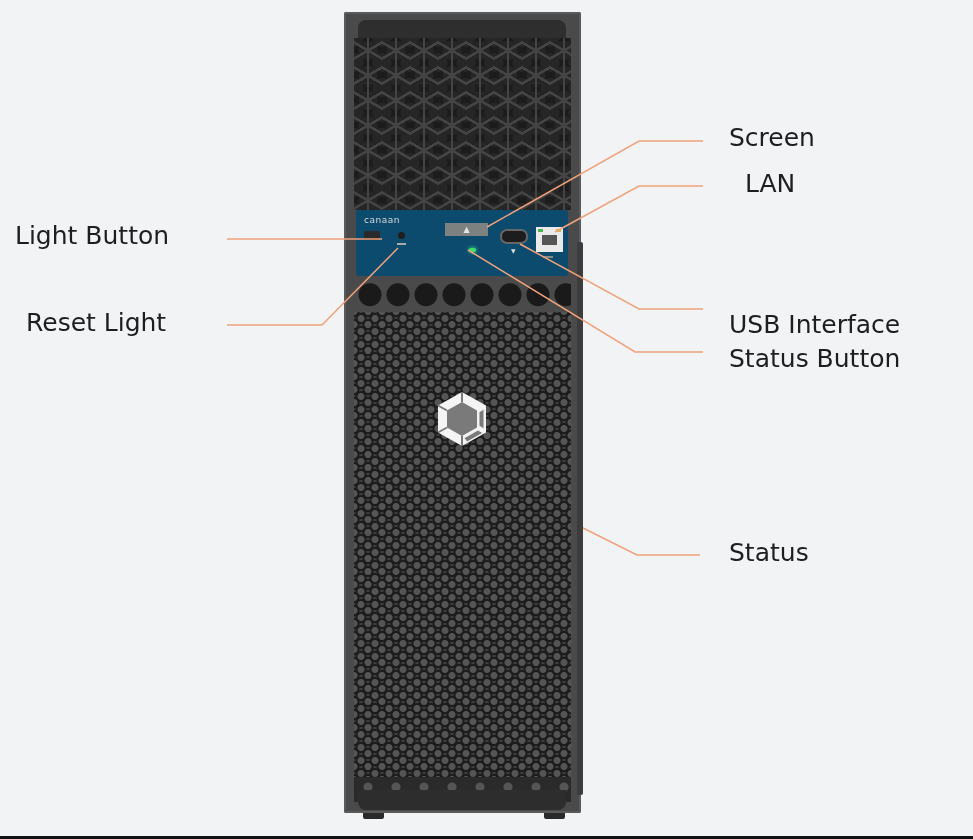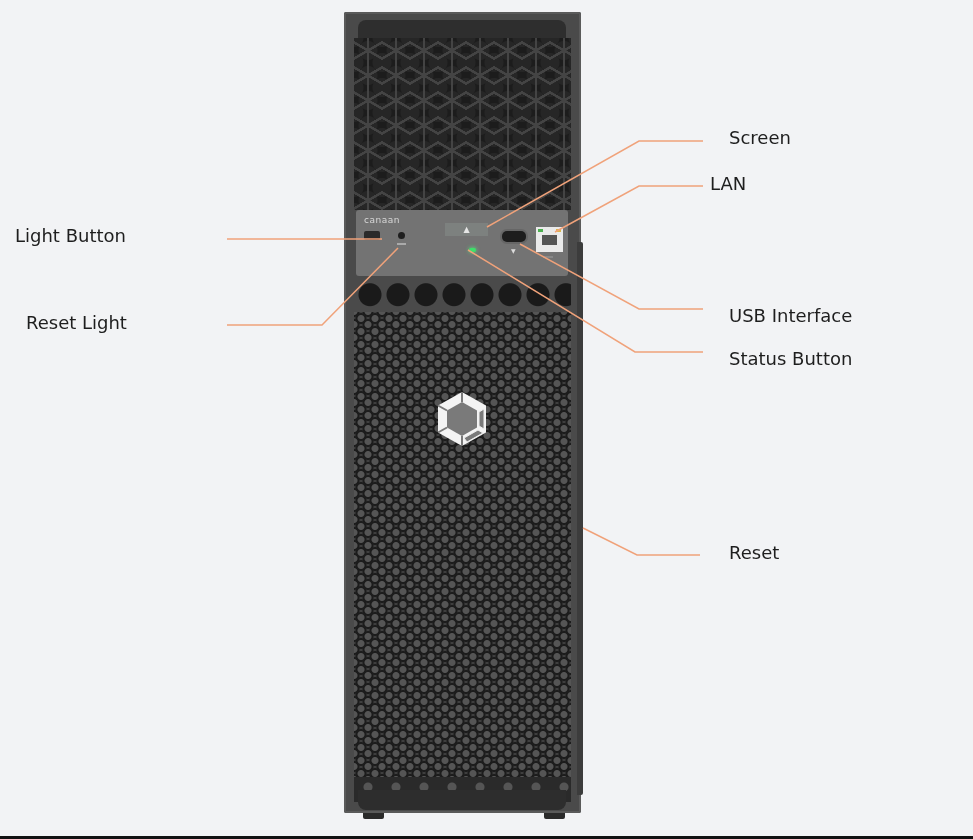--- a/index.html
+++ b/index.html
@@ -64,21 +64,21 @@
   }
   .tower-base {
     position:absolute; left:14px; top:778px; width:208px; height:20px;
     background:#2d2d2d; border-radius:0 0 8px 8px;
   }
   .foot { position:absolute; top:813px; width:21px; height:6px; background:#2a2a2a; border-radius:0 0 2px 2px; }
 
   
   .front-panel {
     position:absolute; left:12px; top:198px; width:212px; height:66px;
-    background:#737373; border-radius:3px;
+    background:#0c4a6e; border-radius:3px;
   }
   .brand-logo {
     position:absolute; left:8px; top:5px; font-size:9px; color:#d8d8d8; letter-spacing:.5px;
   }
   .power-button { position:absolute; left:8px; top:21px; width:16px; height:9px; background:#2a2a2a; border-radius:2px; }
   .reset-button { position:absolute; left:42px; top:22px; width:7px; height:7px; background:#1e1e1e; border-radius:50%; }
   .reset-label-mark { position:absolute; left:41px; top:33px; width:9px; height:2px; background:#aaa; }
   .screen {
     position:absolute; left:89px; top:13px; width:43px; height:13px; background:#7d817f;
     color:#e6e6e6; font-size:8px; text-align:center; line-height:13px;
@@ -90,21 +90,21 @@
   .lan-port .jack { position:absolute; left:6px; top:8px; width:15px; height:10px; background:#555; }
   .lan-port .led-l { position:absolute; left:2px; top:2px; width:5px; height:3px; background:#4caf50; }
   .lan-port .led-r { position:absolute; right:2px; top:2px; width:5px; height:3px; background:#d9b84a; }
   .lan-mark { position:absolute; left:187px; top:46px; width:10px; height:2px; background:#888; }
 
   
   .hex-logo { position:absolute; left:88px; top:377px; width:60px; height:60px; }
 
   
   .label {
-    position:absolute; font-size:18px; color:#1e1e1e; white-space:nowrap; line-height:30px;
+    position:absolute; font-size:25px; color:#1e1e1e; white-space:nowrap; line-height:30px;
   }
   svg.leaders { position:absolute; left:0; top:0; pointer-events:none; }
 </style>
 </head>
 <body>
 
 <div class="tower">
   <div class="tower-top-lip"></div>
   <div class="grille top"></div>
 
@@ -154,18 +154,18 @@
     <polyline points="555,232 639,186 703,186"></polyline>
     <polyline points="520,244 639,309 703,309"></polyline>
     <polyline points="468,250 635,352 703,352"></polyline>
     <polyline points="583,528 637,555 700,555"></polyline>
   </g>
 </svg>
 
 <div class="label" style="left:15px; top:221px">Light Button</div>
 <div class="label" style="left:26px; top:308px">Reset Light</div>
 <div class="label" style="left:729px; top:123px">Screen</div>
-<div class="label" style="left:710px; top:169px">LAN</div>
-<div class="label" style="left:729px; top:301px">USB Interface</div>
+<div class="label" style="left:745px; top:169px">LAN</div>
+<div class="label" style="left:729px; top:310px">USB Interface</div>
 <div class="label" style="left:729px; top:344px">Status Button</div>
-<div class="label" style="left:729px; top:538px">Reset</div>
+<div class="label" style="left:729px; top:538px">Status</div>
 
 <div class="bottom-bar"></div>
 
 </body></html>

